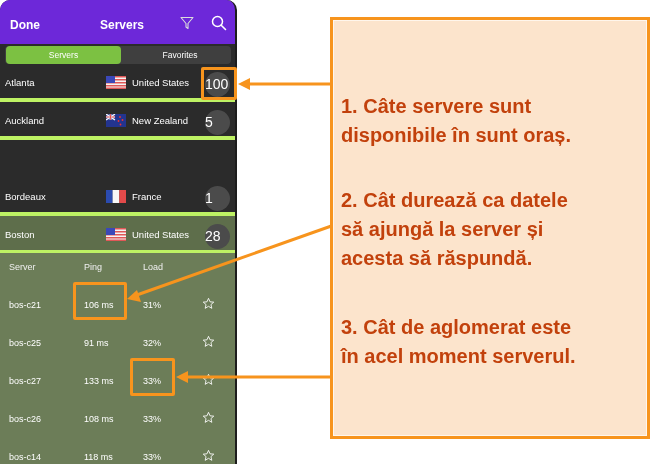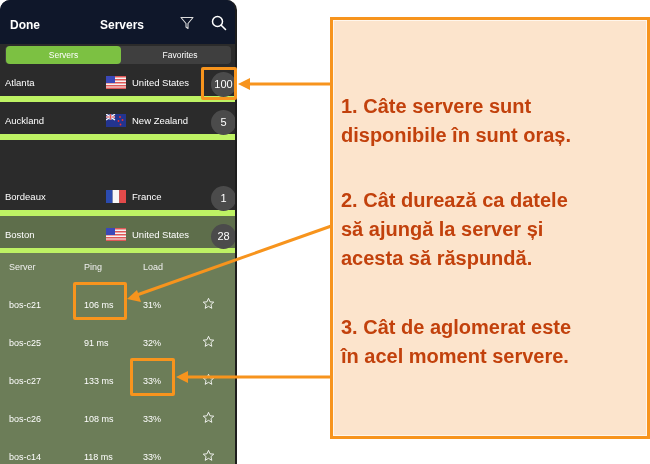--- a/index.html
+++ b/index.html
@@ -7,49 +7,49 @@
   body { position: relative; font-family: "Liberation Sans", sans-serif; }
 
   
   .phone {
     position: absolute; left: 0; top: 0; width: 237px; height: 464px;
     background: #2b2b2b; border-radius: 10px 10px 0 0; overflow: hidden;
     border-right: 2px solid #1d1d1d;
   }
   .topbar {
     position: absolute; left: 0; top: 0; width: 237px; height: 44px;
-    background: #0f172a; color: #fff; font-size: 12px; font-weight: bold;
+    background: #6d28d9; color: #fff; font-size: 12px; font-weight: bold;
   }
   .topbar .done { position: absolute; left: 10px; top: 18px; cursor: pointer; }
   .topbar .title { position: absolute; left: 100px; top: 18px; }
   .topbar .filter { position: absolute; left: 180px; top: 16px; width: 14px; height: 14px; cursor: pointer; }
   .topbar .search { position: absolute; left: 211px; top: 15px; width: 16px; height: 16px; cursor: pointer; }
 
   .segmented {
     position: absolute; left: 5px; top: 46px; width: 226px; height: 18px;
     background: #3f3f3f; border-radius: 4px;
   }
   .seg {
     position: absolute; top: 0; height: 18px; line-height: 18px; text-align: center;
     font-size: 8.5px; color: #fff; cursor: pointer;
   }
   .seg.active { left: 1px; width: 115px; background: #7cc142; border-radius: 4px; }
   .seg.inactive { left: 117px; width: 116px; }
 
   .city-row {
     position: absolute; left: 0; width: 237px; height: 38px; color: #fff; font-size: 9.5px; cursor: pointer;
-    border-bottom: 6px solid #bef264;
+    border-bottom: 4px solid #bef264;
   }
   .city-row.sel { background: #5e6e4b; }
   .city-row .city { position: absolute; left: 5px; top: 13px; }
   .city-row .flag { position: absolute; left: 106px; top: 12px; width: 20px; height: 13px; }
   .city-row .country { position: absolute; left: 132px; top: 13px; }
   .city-row .count {
-    position: absolute; left: 211px; top: 8px; width: 25px; height: 25px; border-radius: 50%;
-    background: #4b4b4b; text-align: center; line-height: 25px; font-size: 11px;
+    position: absolute; left: 205px; top: 8px; width: 25px; height: 25px; border-radius: 50%;
+    background: #4b4b4b; line-height: 25px; font-size: 14px;
   }
 
   .sub-panel { position: absolute; left: 0; top: 253px; width: 237px; height: 211px; background: #6c7d58; }
   .sub-head { position: absolute; top: 262px; font-size: 9px; color: #f0f0f0; }
   .srv-row { position: absolute; left: 0; width: 237px; height: 38px; font-size: 9px; color: #fff; cursor: pointer; }
   .srv-row .c { position: absolute; top: 15px; }
   .srv-row .star { position: absolute; left: 202px; top: 12px; width: 13px; height: 13px; cursor: pointer; }
 
   
   .hl { position: absolute; border: 3px solid #f7941d; border-radius: 2px; }
@@ -218,15 +218,15 @@
     <span>1. Câte servere sunt</span><br>
     <span>disponibile în sunt oraș.</span>
   </p>
   <p style="top:166px">
     <span>2. Cât durează ca datele</span><br>
     <span>să ajungă la server și</span><br>
     <span>acesta să răspundă.</span>
   </p>
   <p style="top:293px">
     <span>3. Cât de aglomerat este</span><br>
-    <span>în acel moment servere.</span>
+    <span>în acel moment serverul.</span>
   </p>
 </div>
 
 </body></html>

